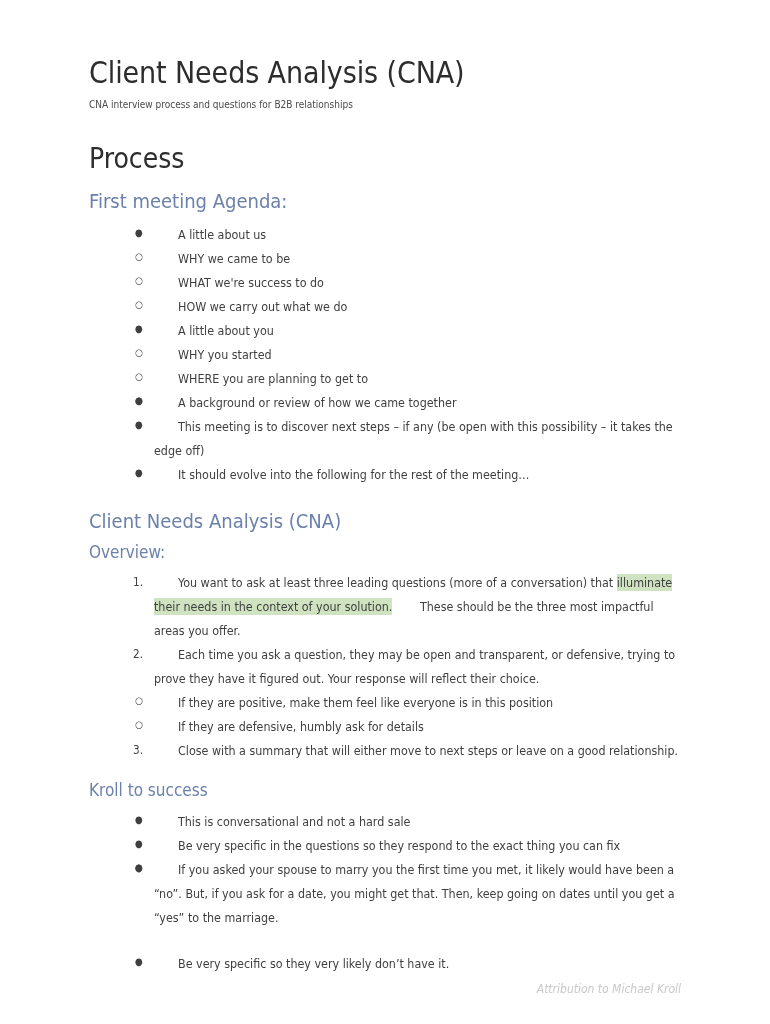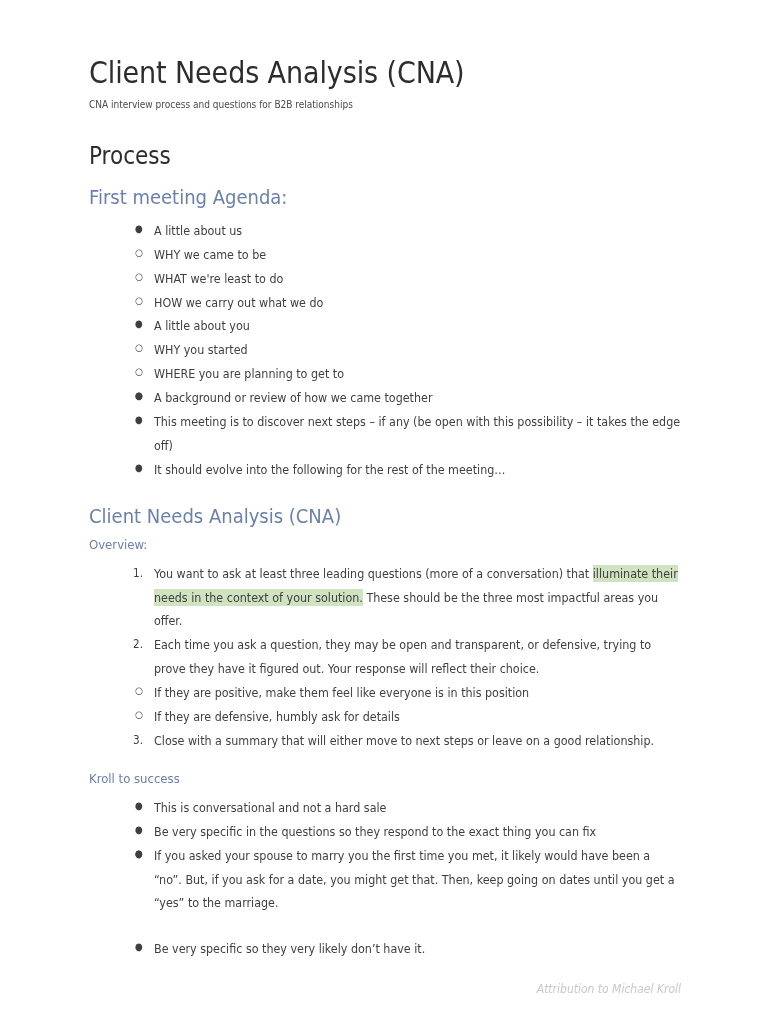--- a/index.html
+++ b/index.html
@@ -41,36 +41,36 @@
     font-stretch: condensed;
   }
   .doc-subtitle {
     font-size: 10px;
     font-weight: 400;
     color: #4a4a4a;
     margin: 0 0 32px 0;
     line-height: 1.35;
   }
   .h1 {
-    font-size: 24px;
+    font-size: 28px;
     font-weight: 300;
     color: #2d2d2d;
     line-height: 1.15;
     margin: 0 0 14px 0;
   }
   .h2 {
     font-size: 20px;
     font-weight: 400;
     color: #6b80ab;
     line-height: 1.2;
     margin: 0 0 10px 0;
   }
   .h2.tight { margin-bottom: 9px; }
   .h3 {
-    font-size: 13px;
+    font-size: 17px;
     font-weight: 400;
     color: #6b80ab;
     line-height: 1.2;
     margin: 0 0 9px 0;
   }
 
   .section { margin: 0; }
   .section-gap { height: 22px; }
   .section-gap-sm { height: 18px; }
 
@@ -103,21 +103,21 @@
     font-size: 12.4px;
     line-height: 1.93;
   }
   li.disc > .marker { font-size: 10px; }
   li.circle > .marker { font-size: 10px; }
   li.num > .marker {
     font-size: 11.6px;
     left: -2px;
     width: 18px;
   }
-  .txt { display: inline; }
+  .txt { display: inline; margin-left: 24px; }
 
   mark.hl {
     background: #cfe3c1;
     color: #3f3f3f;
     padding: 1px 0 1px 0;
     border-radius: 0;
   }
 
   
   .footer {
@@ -151,21 +151,21 @@
           <span class="txt">A little about us</span>
         </li>
       </ul>
       <ul class="lvl2">
         <li class="item circle">
           <span class="marker">○</span>
           <span class="txt">WHY we came to be</span>
         </li>
         <li class="item circle">
           <span class="marker">○</span>
-          <span class="txt">WHAT we're least to do</span>
+          <span class="txt">WHAT we're success to do</span>
         </li>
         <li class="item circle">
           <span class="marker">○</span>
           <span class="txt">HOW we carry out what we do</span>
         </li>
       </ul>
       <ul class="lvl1">
         <li class="item disc">
           <span class="marker">●</span>
           <span class="txt">A little about you</span>

